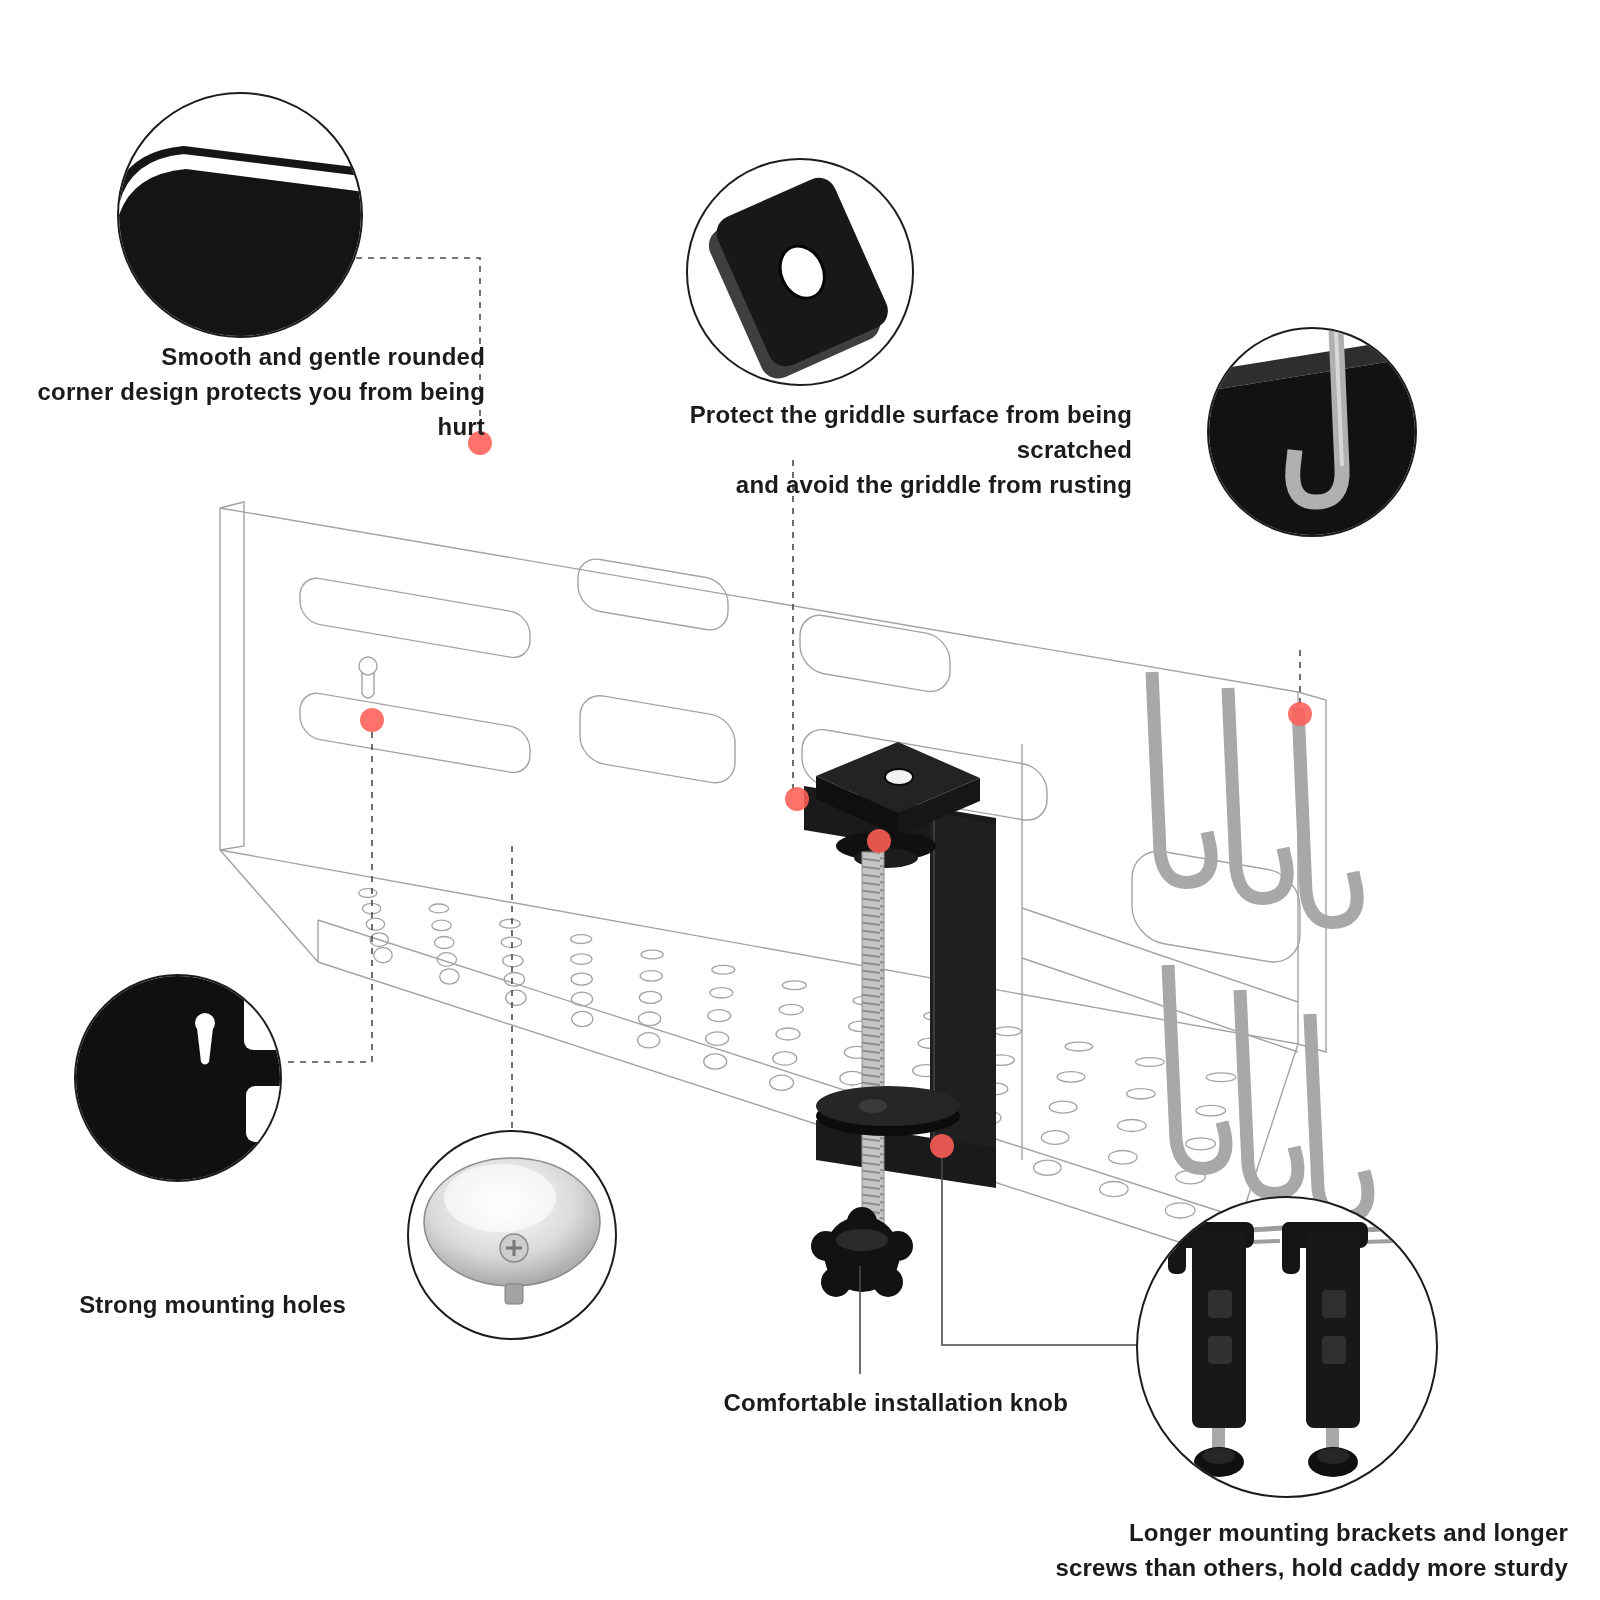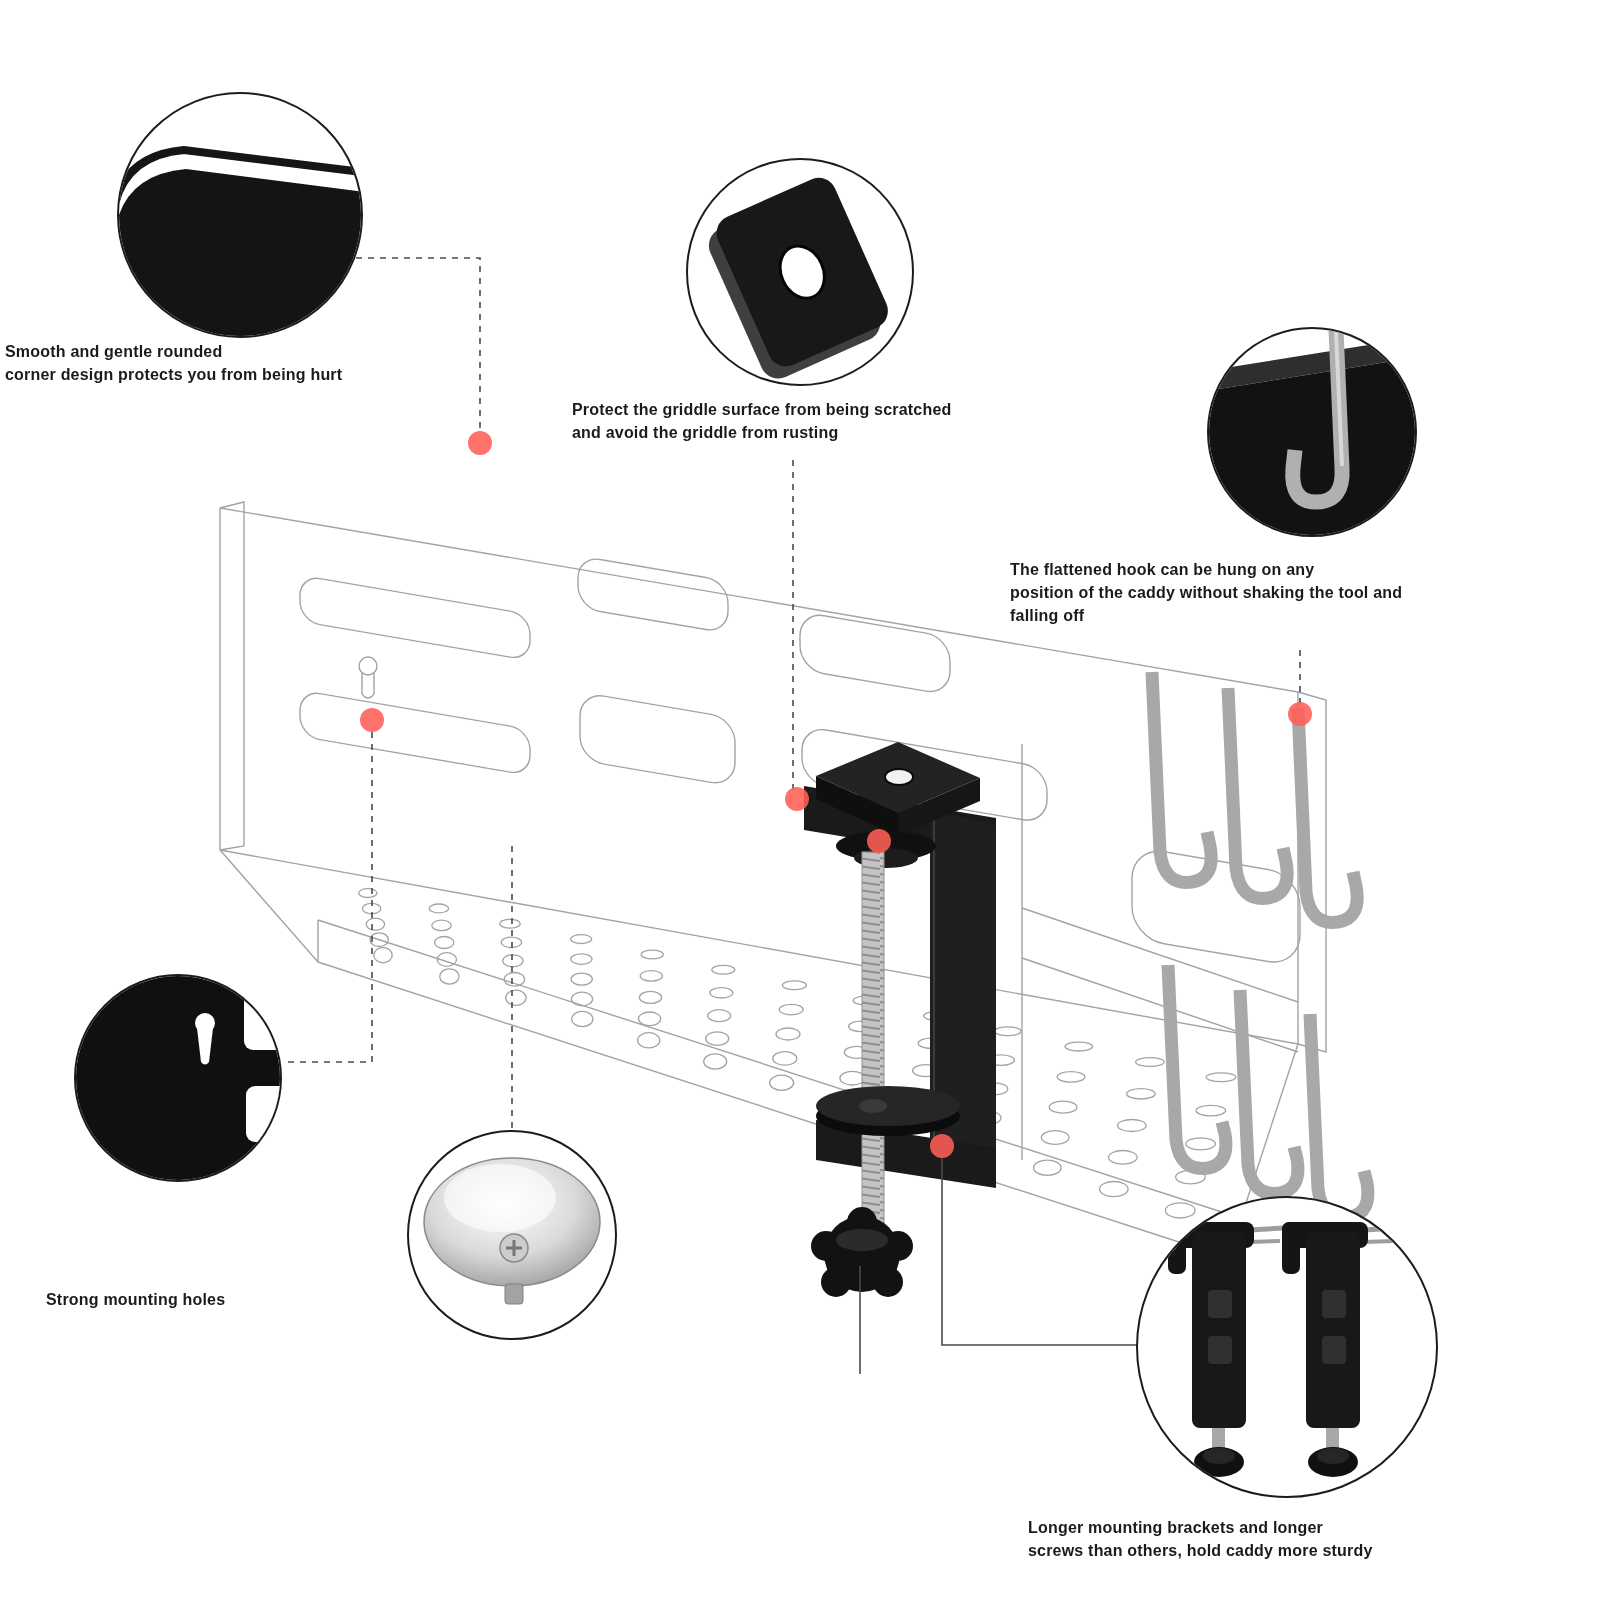--- a/index.html
+++ b/index.html
@@ -3,21 +3,21 @@
 <meta charset="utf-8">
 <style>
   html,body{margin:0;padding:0;background:#ffffff;}
   .stage{
     position:relative;width:1600px;height:1600px;background:#ffffff;overflow:hidden;
     font-family:"Liberation Sans", sans-serif;
   }
   .stage svg{position:absolute;left:0;top:0;}
   .caption{
     position:absolute;transform:translateX(-50%);
-    text-align:left;color:#1b1b1b;font-size:16px;font-weight:700;
+    text-align:right;color:#1b1b1b;font-size:24px;font-weight:700;
     line-height:1.45;white-space:pre-line;letter-spacing:0.2px;
   }
 </style>
 </head>
 <body>
 
 <div class="stage">
 
 <svg width="1600" height="1600" viewBox="0 0 1600 1600">
   <defs>
@@ -267,24 +267,22 @@
     </g>
   </g>
 </svg>
 
   <div class="caption" style="left:245px;top:340px;width:480px">Smooth and gentle rounded
 corner design protects you from being hurt</div>
 
   <div class="caption" style="left:852px;top:398px;width:560px">Protect the griddle surface from being scratched
 and avoid the griddle from rusting</div>
 
-  <div class="caption" style="left:1300px;top:558px;width:580px">The flattened hook can be hung on any
-position of the caddy without shaking the tool and
-falling off</div>
 
   <div class="caption" style="left:196px;top:1288px;width:300px">Strong mounting holes</div>
 
 
+  <div class="caption" style="left:868px;top:1386px;width:400px">Comfortable installation knob</div>
 
   <div class="caption" style="left:1298px;top:1516px;width:540px">Longer mounting brackets and longer
 screws than others,  hold caddy more sturdy</div>
 
 </div>
 
 </body></html>

